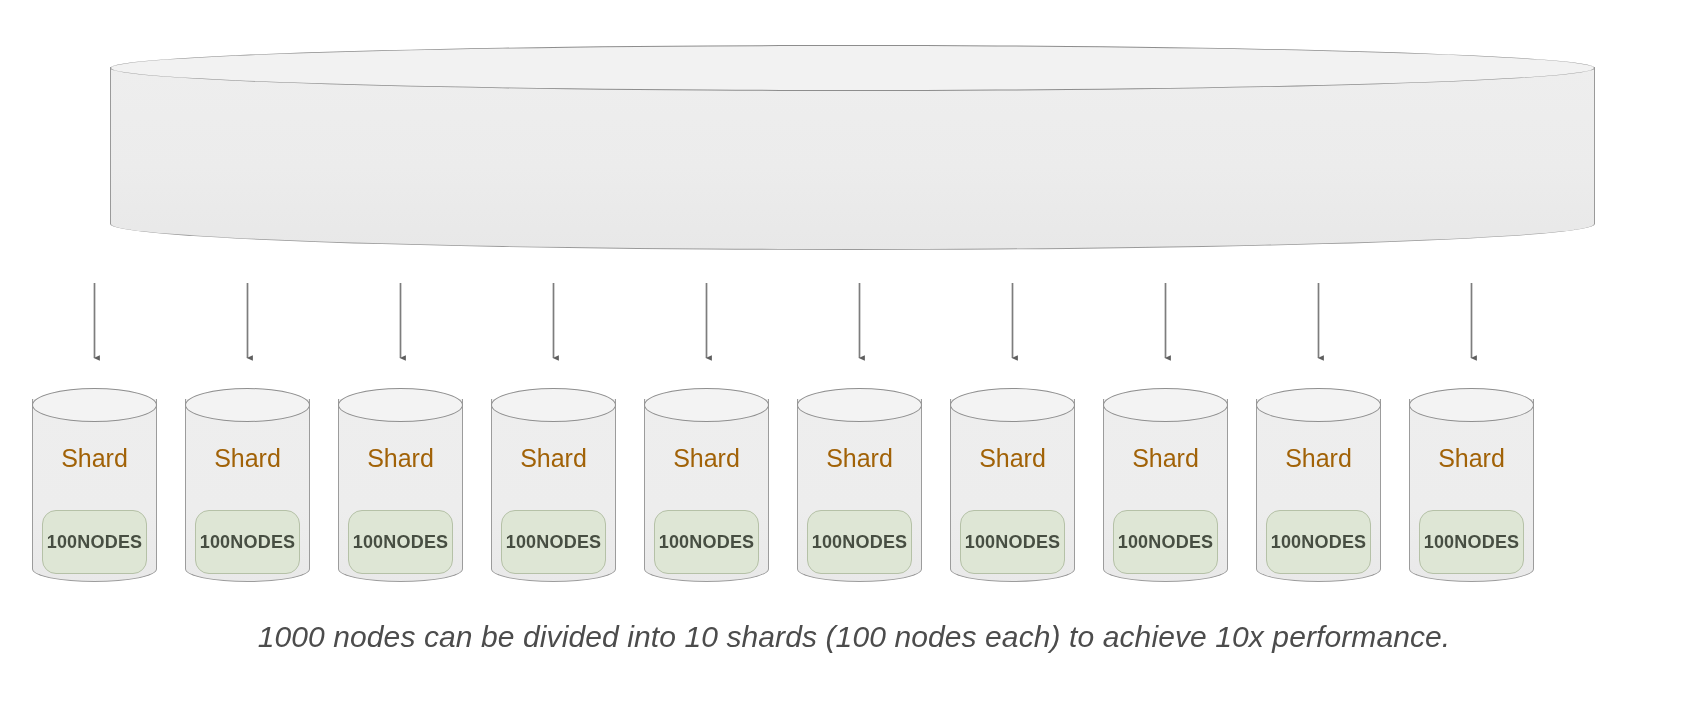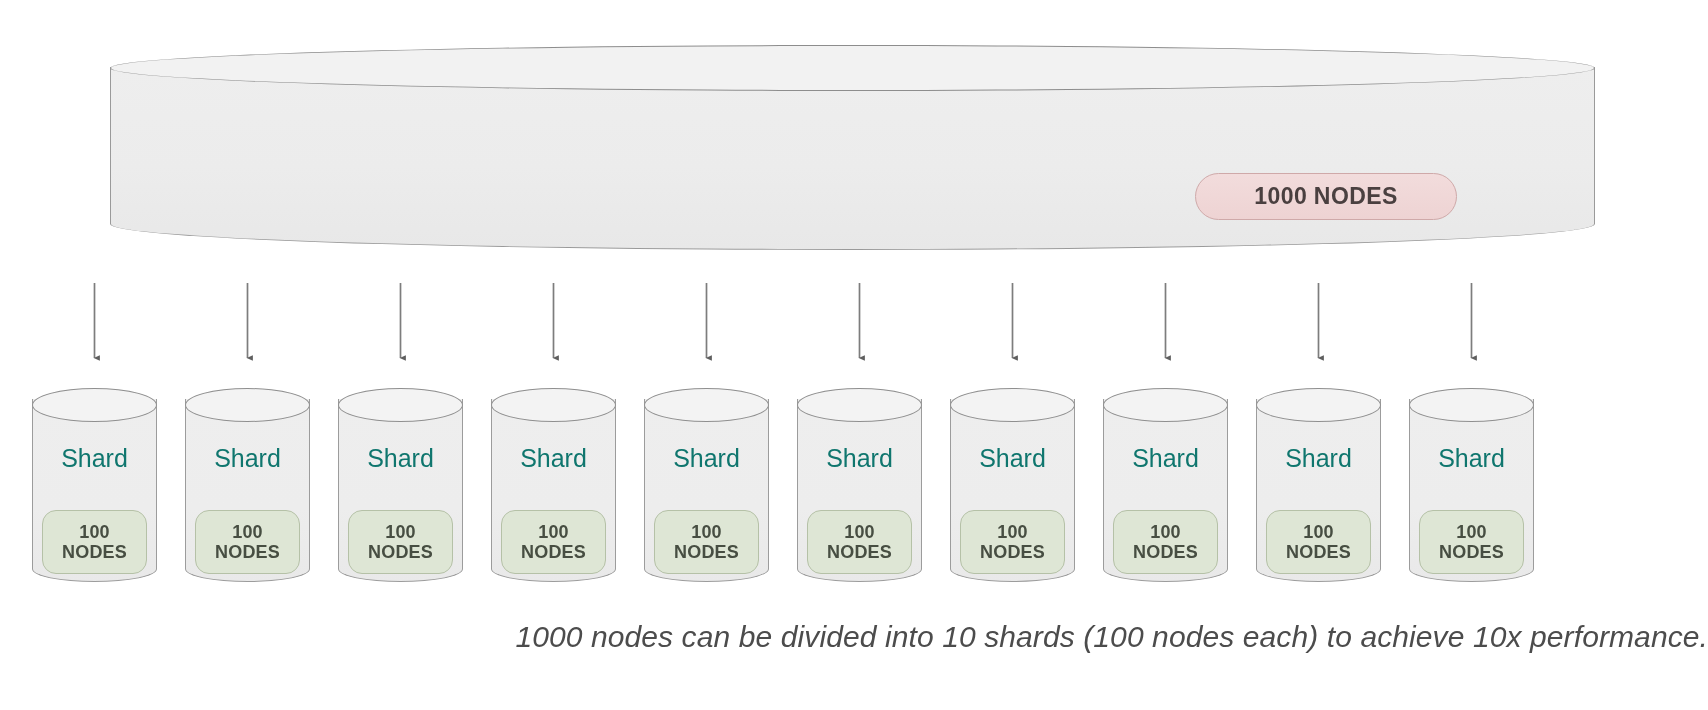--- a/index.html
+++ b/index.html
@@ -131,69 +131,67 @@
     border: 1.3px solid #8f8f8f;
     border-radius: 50% / 50%;
   }
   .shard-label {
     position: absolute;
     left: 0;
     top: 56px;
     width: 125px;
     text-align: center;
     font-size: 25px;
-    color: #0f766e;
+    color: #a16207;
     white-space: nowrap;
   }
   .shard-badge {
     position: absolute;
     left: 10px;
     top: 122px;
     width: 105px;
     height: 64px;
     box-sizing: border-box;
     background: #dee6d5;
     border: 1.3px solid #b5c1a7;
     border-radius: 14px;
     display: flex;
-    flex-direction: column;
     align-items: center;
     justify-content: center;
     line-height: 1.12;
   }
   .shard-badge span {
     font-size: 18px;
     font-weight: bold;
     color: #474e42;
     letter-spacing: 0.2px;
   }
 
   
   .caption {
     position: absolute;
     left: 0;
     top: 620px;
     width: 1708px;
-    text-align: right;
+    text-align: center;
     font-size: 30px;
     font-style: italic;
     color: #4c4c4c;
     letter-spacing: 0.1px;
     white-space: nowrap;
   }
 </style>
 </head>
 <body>
 
 <div id="stage">
 
   <div class="big-cyl">
     <div class="big-cyl-body"></div>
     <div class="big-cyl-top"></div>
-    <div class="node-badge">1000 NODES</div>
   </div>
 
   <div class="arrows">
     <svg width="1708" height="95" viewBox="0 0 1708 95">
       <defs>
         <marker id="ah" markerWidth="7" markerHeight="7" refX="3" refY="5.4" orient="auto" markerUnits="userSpaceOnUse">
           <path d="M0.3,0 L3,6.2 L5.7,0 Z" fill="#5f5f5f"></path>
         </marker>
       </defs>
       <g id="arrow-lines" stroke="#7d7d7d" stroke-width="1.7" marker-end="url(#ah)">

